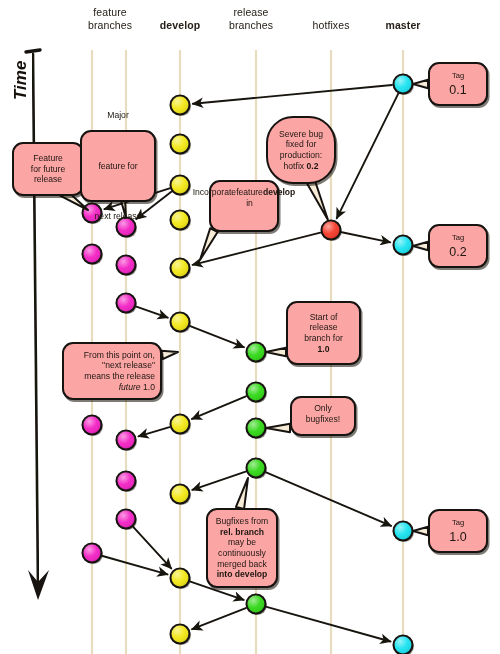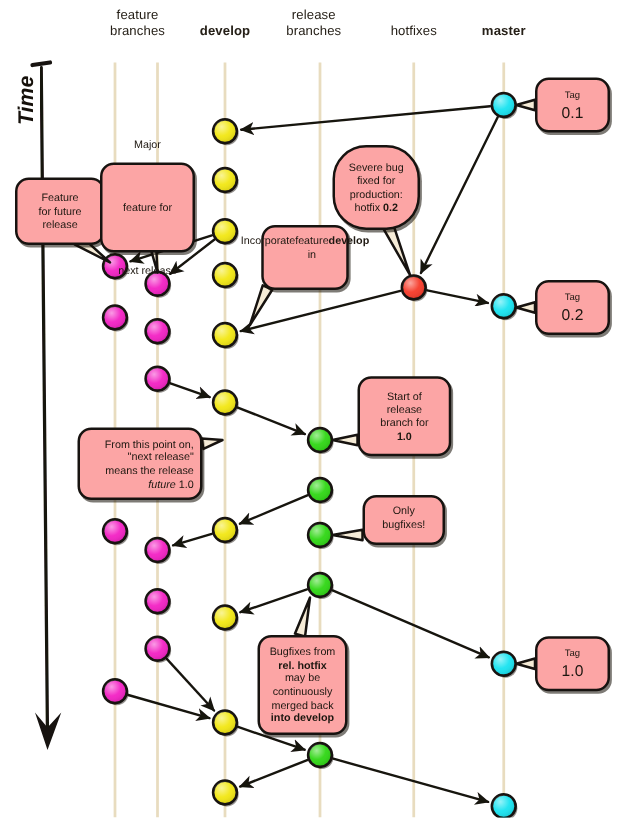--- a/index.html
+++ b/index.html
@@ -334,20 +334,20 @@
         <div>bugfixes!</div>
       </div>
       <div class="callout" style="left: 62px; top: 342px; width: 100px; height: 58px; display: flex; flex-direction: column; justify-content: center; text-align: right;">
         <div>From this point on,</div>
         <div>"next release"</div>
         <div>means the release</div>
         <div><i>future</i> 1.0</div>
       </div>
       <div class="callout" style="left: 206px; top: 508px; width: 72px; height: 80px; display: flex; flex-direction: column; justify-content: center;">
         <div>Bugfixes from</div>
-        <div><b>rel. hotfix</b></div>
+        <div><b>rel. branch</b></div>
         <div>may be</div>
         <div>continuously</div>
         <div>merged back</div>
         <div><b>into develop</b></div>
       </div>
     </div>
 </div>
 
 </body></html>

